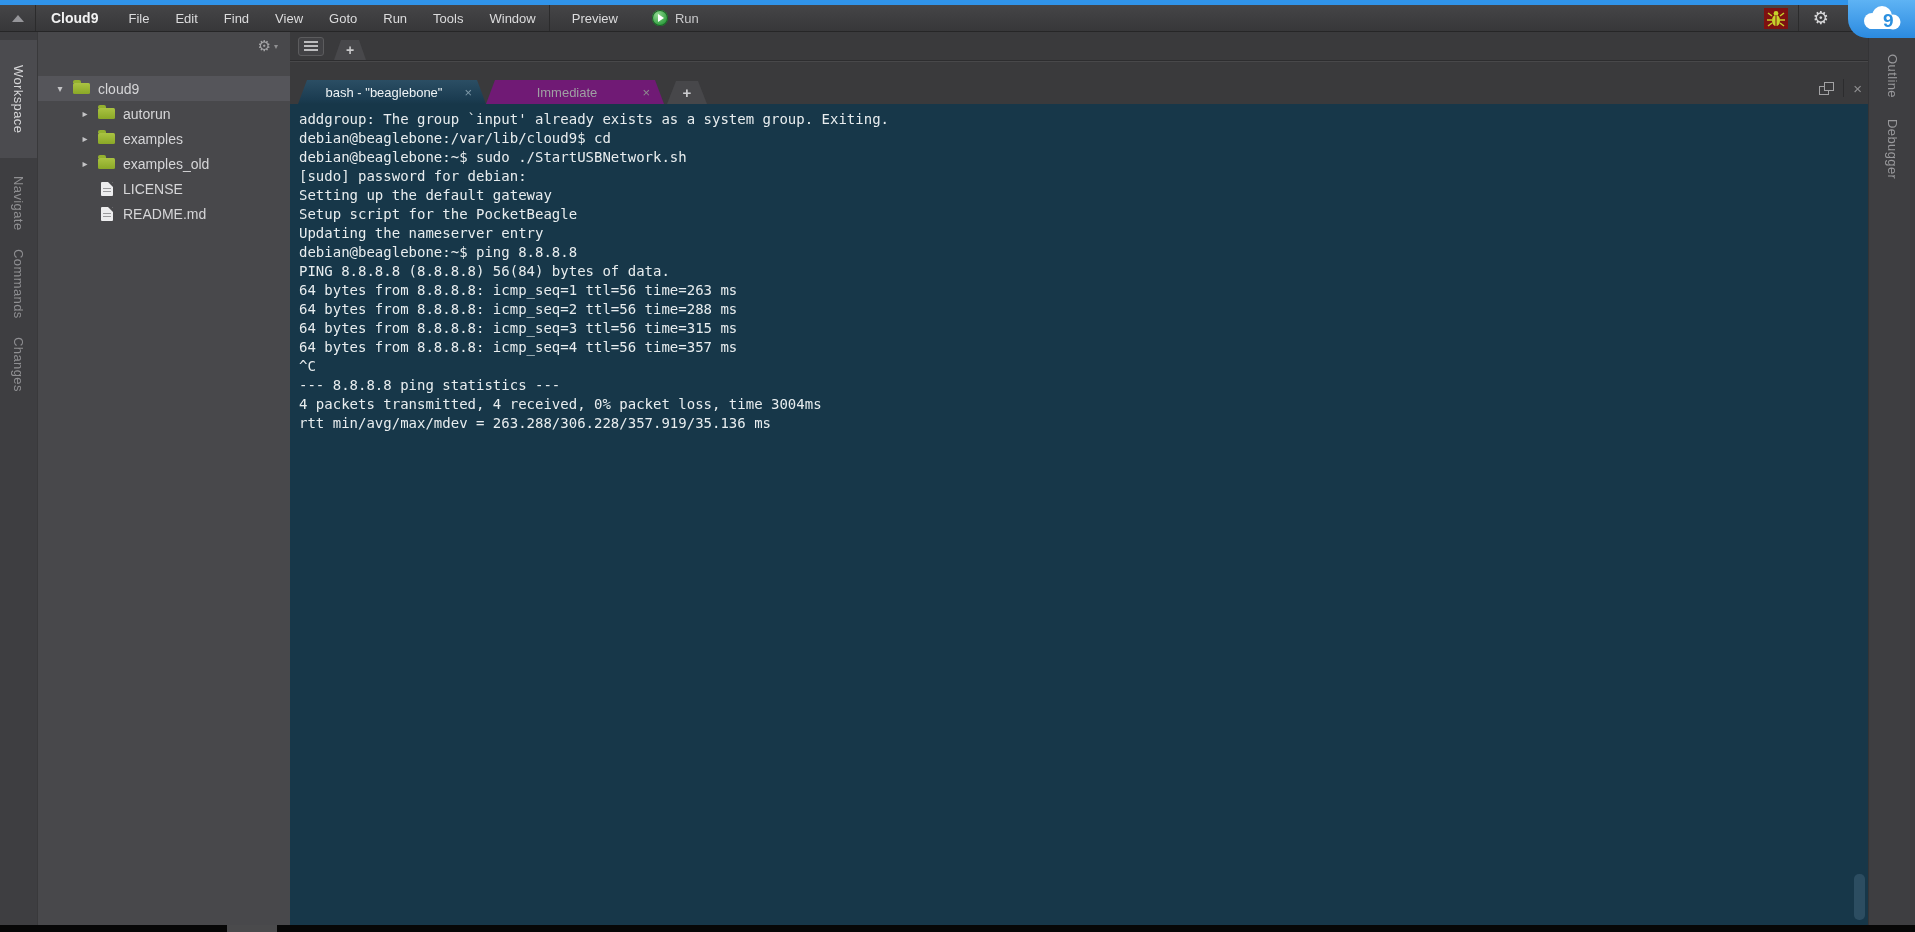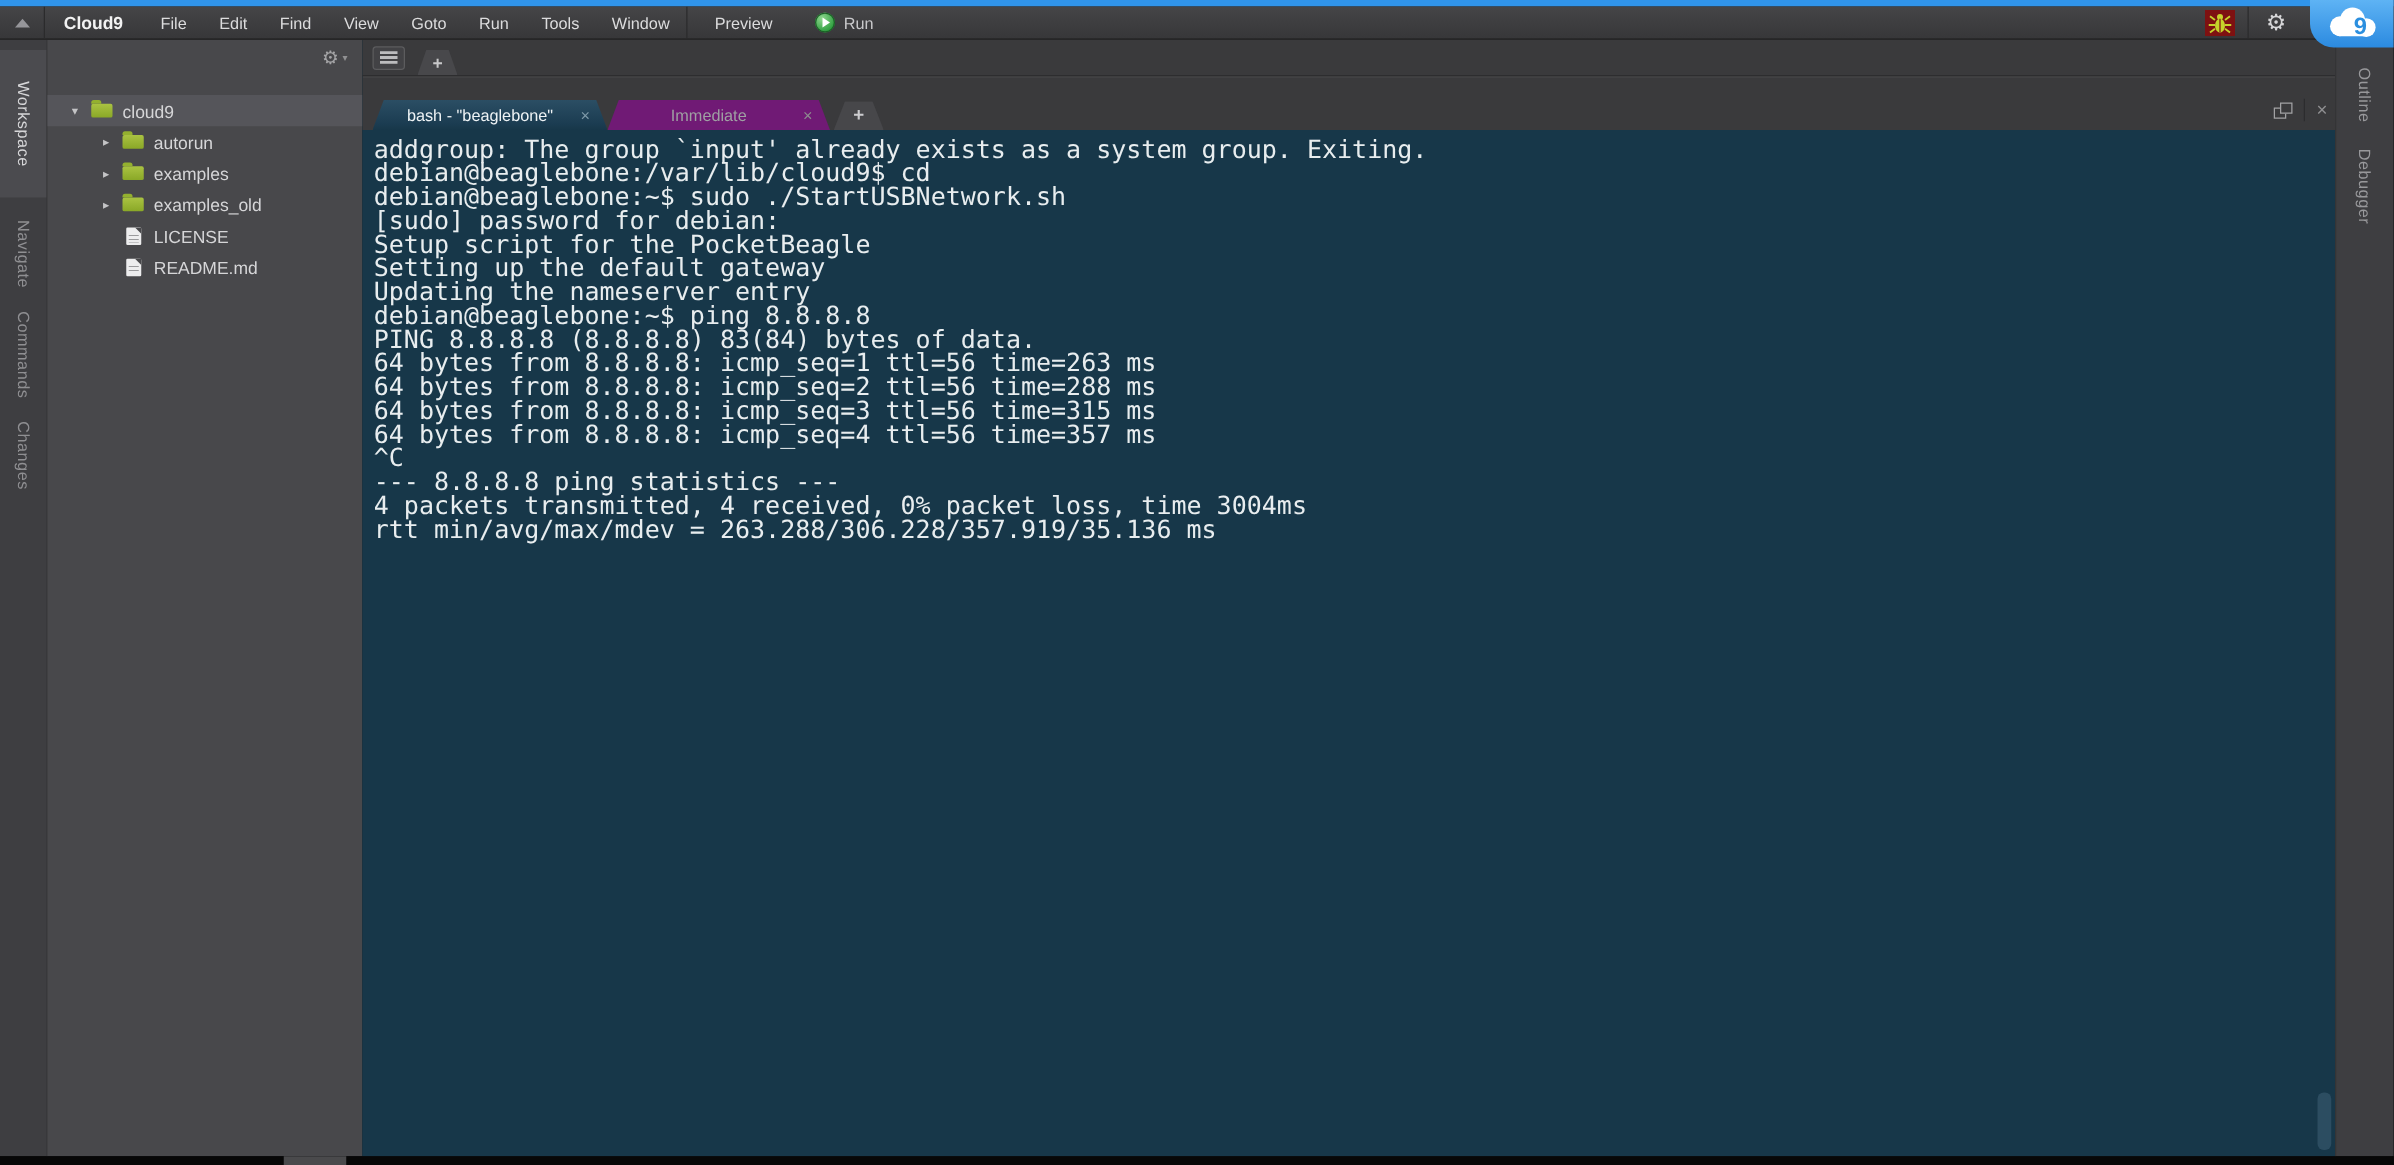--- a/index.html
+++ b/index.html
@@ -94,21 +94,21 @@
     display:flex;align-items:center;justify-content:center;color:#cccccf;
     font-size:15px;font-weight:bold;cursor:pointer}
   .tabbar-right{position:absolute;right:6px;bottom:5px;display:flex;align-items:center;gap:9px;height:22px}
   .restore-btn{position:relative;width:15px;height:13px;cursor:pointer}
   .restore-btn .sq1{position:absolute;left:0;bottom:0;width:10px;height:9px;border:1px solid #a2a2a4;background:#3a3a3c}
   .restore-btn .sq2{position:absolute;right:0;top:0;width:10px;height:9px;border:1px solid #a2a2a4;background:#3a3a3c}
   .tb-sep{width:1px;height:18px;background:#2c2c2e}
   .pane-close{color:#8f8f91;font-size:15px;cursor:pointer;line-height:1}
 
   .terminal{position:absolute;top:72px;left:0;right:0;bottom:0;background:#173749;
-    padding:6px 0 0 9px;font-family:"DejaVu Sans Mono",monospace;font-size:20px;
+    padding:6px 0 0 9px;font-family:"DejaVu Sans Mono",monospace;font-size:14px;
     line-height:19px;color:#e8edef;cursor:text;overflow:hidden}
   .tline{white-space:pre;height:19px}
   .cursor{display:inline-block;width:10px;height:17px;background:#eef1f3;vertical-align:-3px}
   .scroll-thumb{position:absolute;right:3px;bottom:5px;width:11px;height:46px;
     background:#2c4d61;border-radius:5px;cursor:pointer}
 
   
   .right-rail{position:absolute;right:0;top:32px;bottom:7px;width:47px;background:#3e3e41;
     border-left:1px solid #343436;display:flex;flex-direction:column;align-items:center}
   .right-rail .vtab{margin-top:21px}
@@ -255,25 +255,25 @@
         </div>
       <div class="tb-sep"></div>
       <div class="pane-close">×</div>
     </div>
   </div>
   <div class="terminal">
       <div class="tline">addgroup: The group `input' already exists as a system group. Exiting.</div>
       <div class="tline">debian@beaglebone:/var/lib/cloud9$ cd</div>
       <div class="tline">debian@beaglebone:~$ sudo ./StartUSBNetwork.sh</div>
       <div class="tline">[sudo] password for debian:</div>
+      <div class="tline">Setting up the default gateway</div>
       <div class="tline">Setup script for the PocketBeagle</div>
-      <div class="tline">Setting up the default gateway</div>
       <div class="tline">Updating the nameserver entry</div>
       <div class="tline">debian@beaglebone:~$ ping 8.8.8.8</div>
-      <div class="tline">PING 8.8.8.8 (8.8.8.8) 83(84) bytes of data.</div>
+      <div class="tline">PING 8.8.8.8 (8.8.8.8) 56(84) bytes of data.</div>
       <div class="tline">64 bytes from 8.8.8.8: icmp_seq=1 ttl=56 time=263 ms</div>
       <div class="tline">64 bytes from 8.8.8.8: icmp_seq=2 ttl=56 time=288 ms</div>
       <div class="tline">64 bytes from 8.8.8.8: icmp_seq=3 ttl=56 time=315 ms</div>
       <div class="tline">64 bytes from 8.8.8.8: icmp_seq=4 ttl=56 time=357 ms</div>
       <div class="tline">^C</div>
       <div class="tline">--- 8.8.8.8 ping statistics ---</div>
       <div class="tline">4 packets transmitted, 4 received, 0% packet loss, time 3004ms</div>
       <div class="tline">rtt min/avg/max/mdev = 263.288/306.228/357.919/35.136 ms</div>
     </div>
   <div class="scroll-thumb"></div>

